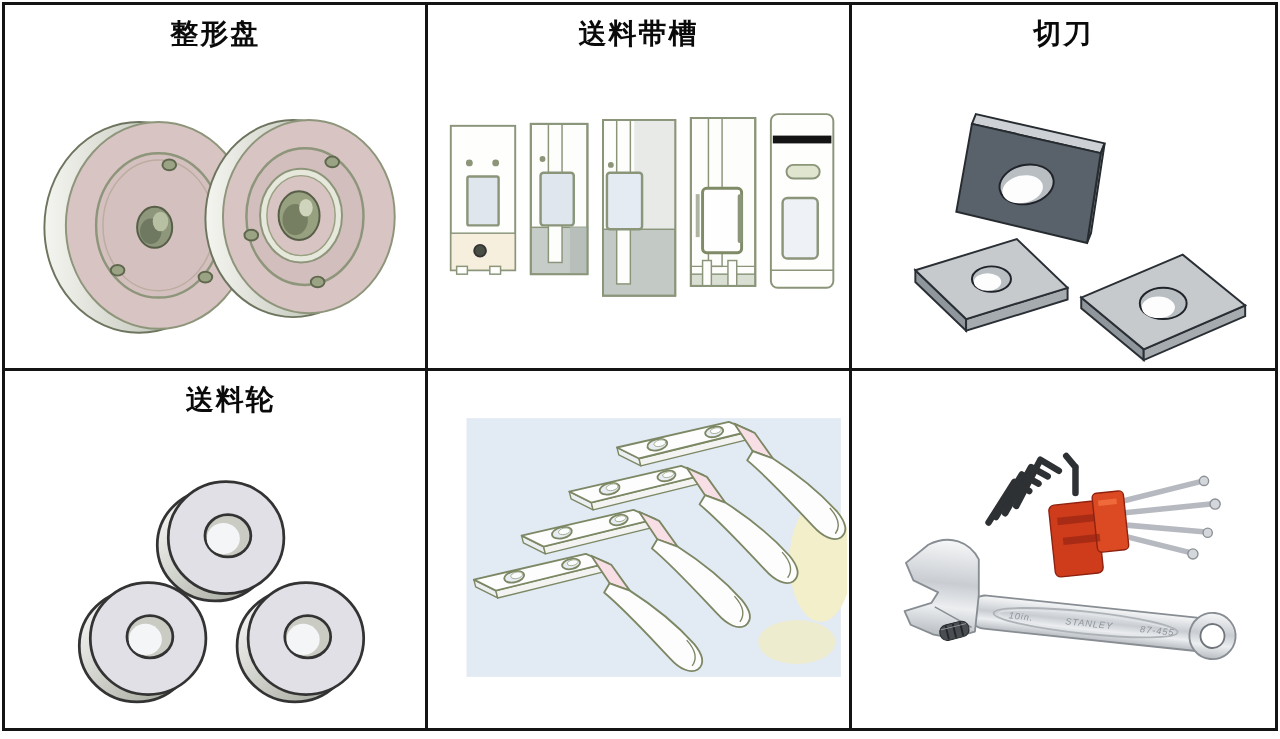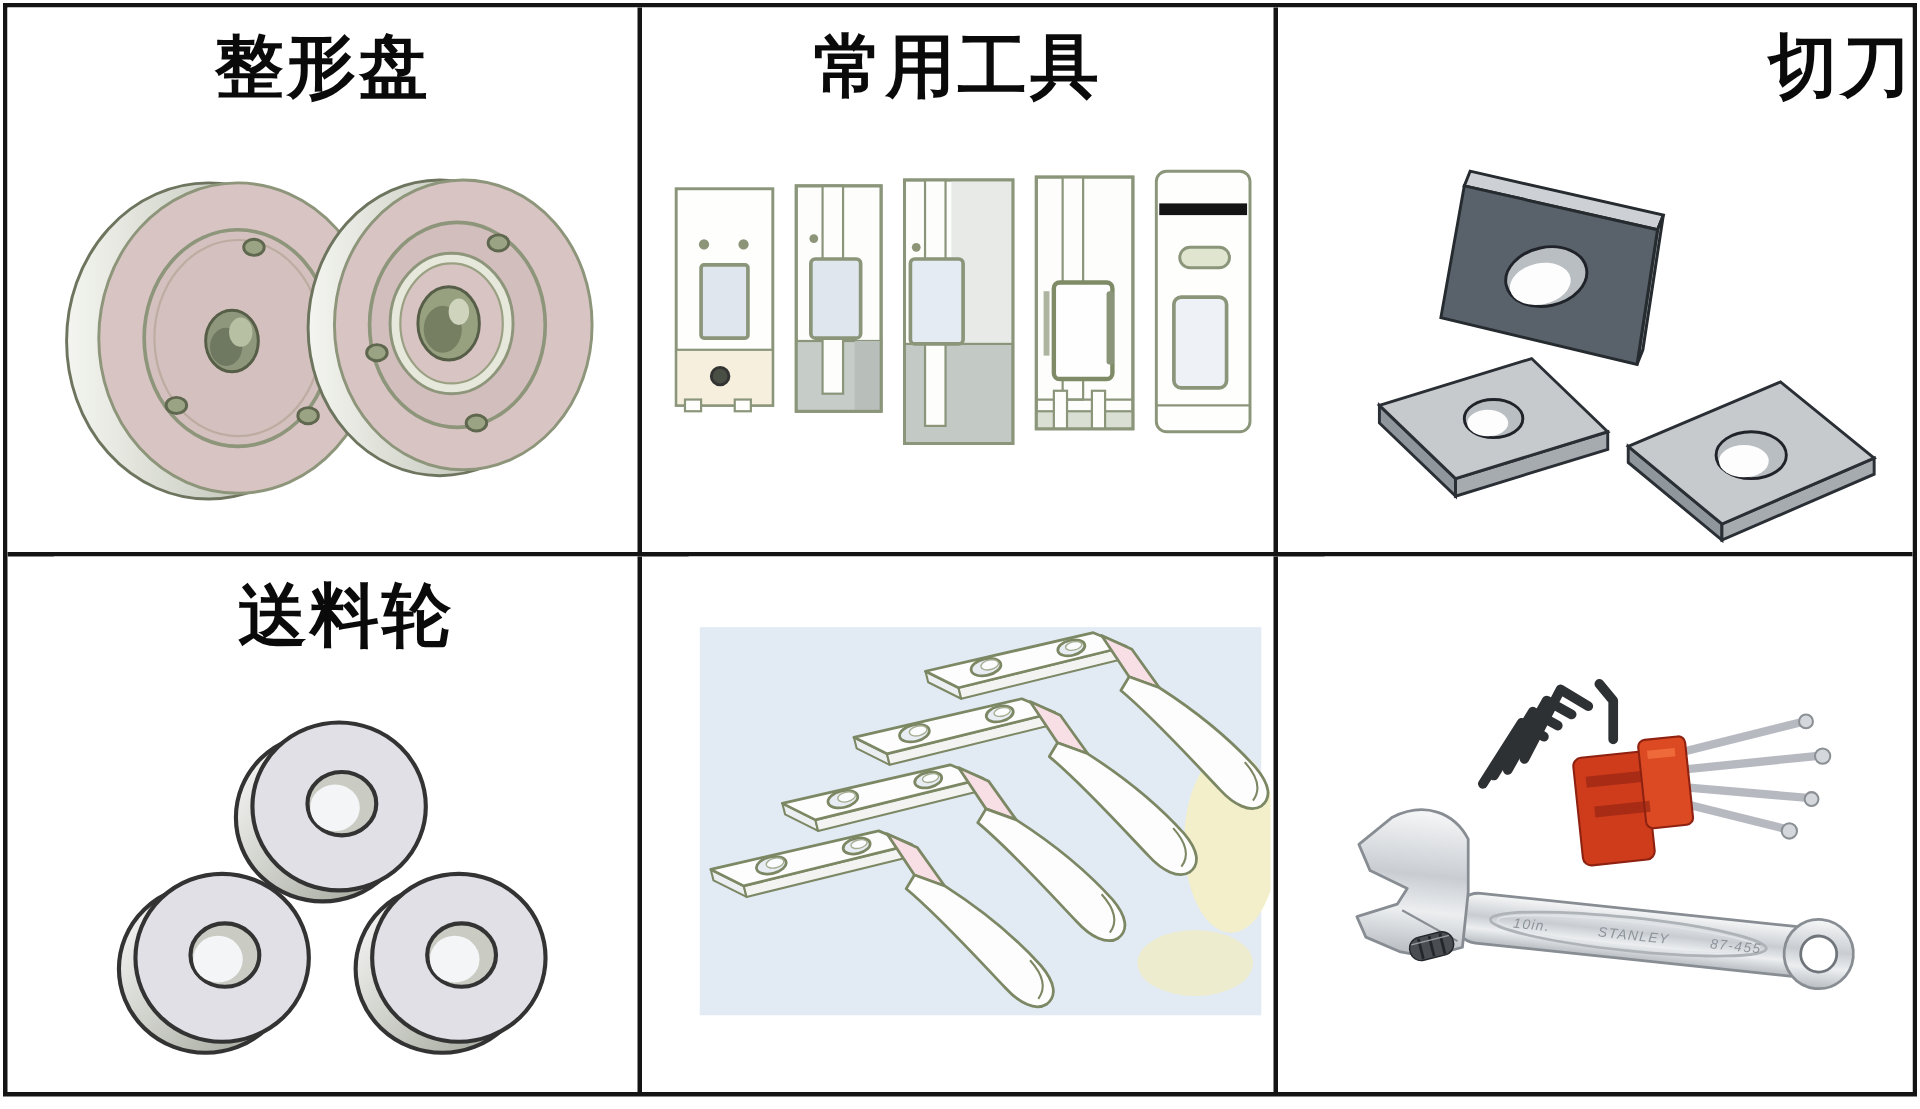--- a/index.html
+++ b/index.html
@@ -1,22 +1,22 @@
 <!DOCTYPE html>
 <html><head>
 <meta charset="utf-8">
 <style>
   html,body{margin:0;padding:0;background:#ffffff;}
   body{width:1280px;height:739px;overflow:hidden;font-family:"Liberation Sans",sans-serif;}
   .frame{margin:2px;border:3px solid #141414;height:729px;box-sizing:border-box;background:#fff;}
   .grid{display:grid;grid-template-columns:1fr 1fr 1fr;grid-template-rows:366px 1fr;width:100%;height:100%;}
   .cell{border-right:3px solid #141414;border-bottom:3px solid #141414;display:flex;flex-direction:column;overflow:hidden;background:#fff;}
-  .cell:nth-child(3n){border-right:none;align-items:flex-end;}
+  .cell:nth-child(3n){border-right:none;}
   .cell:nth-child(n+4){border-bottom:none;margin-left:31px;}
-  .cell-title{text-align:center;font-size:46px;font-weight:bold;color:#0a0a0a;padding-top:14px;height:72px;box-sizing:border-box;letter-spacing:2px;line-height:1.1;}
+  .cell-title{text-align:center;font-size:28px;font-weight:bold;color:#0a0a0a;padding-top:14px;height:72px;box-sizing:border-box;letter-spacing:2px;line-height:1.1;}
   .fig{flex:1;display:flex;align-items:center;justify-content:center;min-height:0;padding:2px 2px 6px 2px;}
   .fig svg{width:100%;height:100%;}
   .wrench-text{font-size:10px;fill:#8d959c;font-style:italic;letter-spacing:1px;}
 </style>
 </head>
 <body>
 
 <div class="frame">
   <div class="grid">
 
@@ -53,21 +53,21 @@
             <ellipse cx="303" cy="132" rx="7" ry="9" fill="#cfd4bd"></ellipse>
             <ellipse cx="330" cy="85" rx="7" ry="5.5" fill="#9aa383" stroke="#5f674e" stroke-width="2"></ellipse>
             <ellipse cx="247" cy="160" rx="7" ry="5.5" fill="#9aa383" stroke="#5f674e" stroke-width="2"></ellipse>
             <ellipse cx="315" cy="208" rx="7" ry="5.5" fill="#9aa383" stroke="#5f674e" stroke-width="2"></ellipse>
           </g>
         </svg>
       </div>
     </div>
 
     <div class="cell">
-      <div class="cell-title">常用工具</div>
+      <div class="cell-title">送料带槽</div>
       <div class="fig">
         <svg viewBox="0 0 420 290" preserveAspectRatio="xMidYMid meet">
           <g stroke="#8a957a" stroke-width="2" fill="none">
 
             <g>
               <rect x="18" y="48" width="66" height="148" fill="#fefefc"></rect>
               <rect x="18" y="158" width="66" height="38" fill="#f6efdd" stroke-width="1.5"></rect>
               <circle cx="37" cy="86" r="3.5" fill="#8d9579" stroke="none"></circle>
               <circle cx="64" cy="86" r="3.5" fill="#8d9579" stroke="none"></circle>
               <rect x="35" y="100" width="32" height="50" rx="2" fill="#dfe6ee" stroke-width="2.5"></rect>

